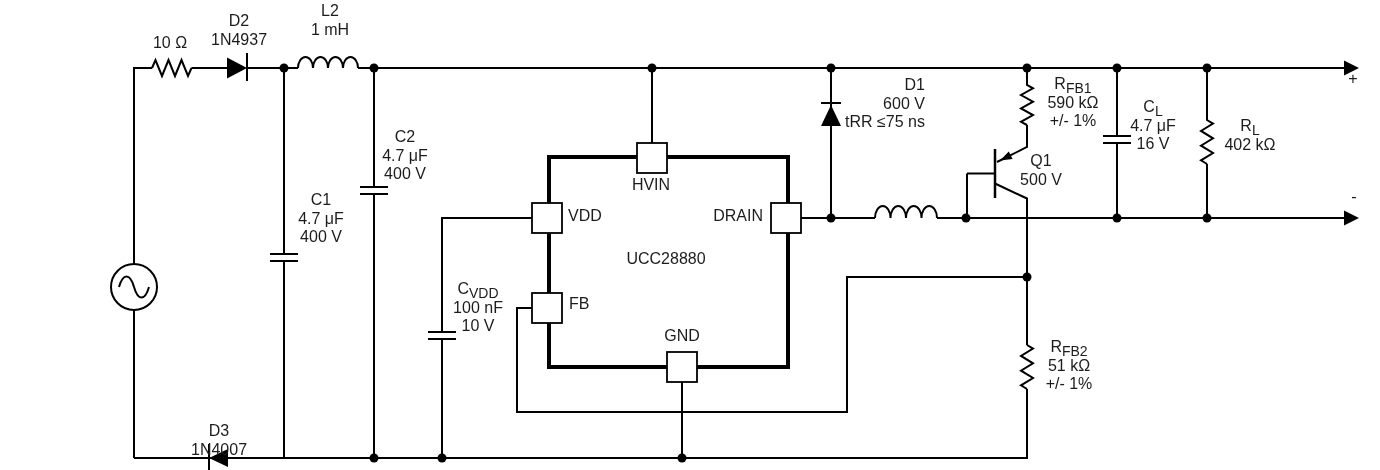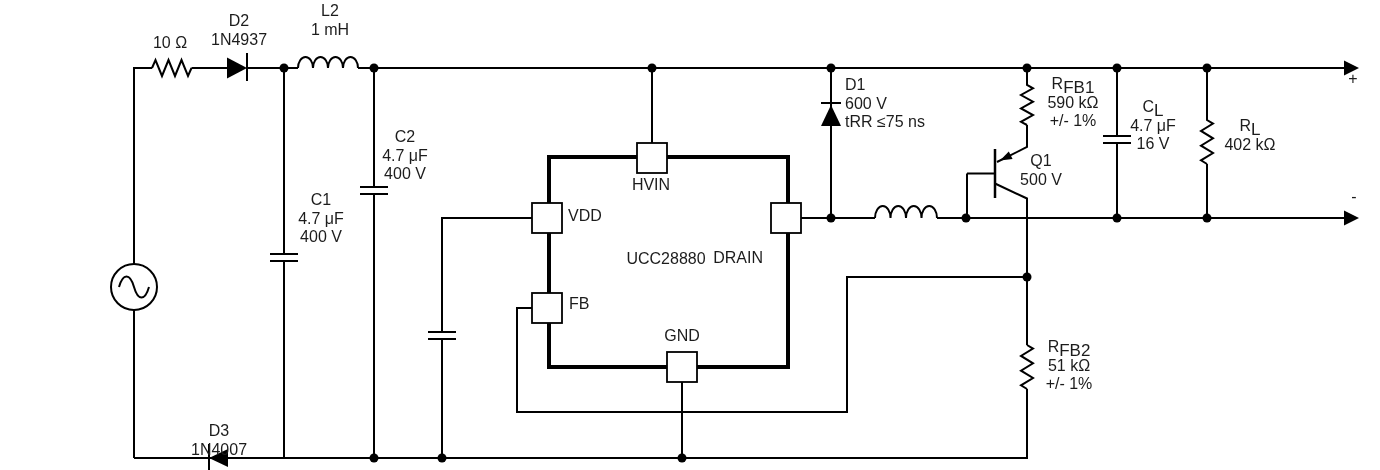--- a/index.html
+++ b/index.html
@@ -2,24 +2,24 @@
 <html><head>
 <meta charset="utf-8">
 <style>
   html,body{margin:0;padding:0;background:#ffffff;}
   .stage{
     position:relative;width:1380px;height:470px;overflow:hidden;
     font-family:"Liberation Sans","DejaVu Sans",sans-serif;
     color:#1c1c1c;font-size:16px;line-height:18.5px;background:#ffffff;
   }
   .art{position:absolute;left:0;top:0;}
-  .lbl{position:absolute;white-space:nowrap;}
+  .lbl{position:absolute;white-space:nowrap;text-align:right;}
   .lbl.center{transform:translateX(-50%);text-align:center;}
-  .lbl.right{transform:translateX(-100%);text-align:right;margin-top:42px;}
-  .lbl sub{font-size:17px;line-height:0;}
+  .lbl.right{transform:translateX(-100%);text-align:right;}
+  .lbl sub{font-size:14px;line-height:0;}
   
   .w{fill:none;stroke:#000;stroke-width:2;}
   .w25{fill:none;stroke:#000;stroke-width:2.5;}
   .icbody{fill:none;stroke:#000;stroke-width:4;}
   .pin{fill:#fff;stroke:#000;stroke-width:1.8;}
   .blk{fill:#000;stroke:none;}
   .dot{fill:#000;stroke:none;}
 </style>
 </head>
 <body>
@@ -172,20 +172,25 @@
     <div>4.7 μF</div>
     <div>400 V</div>
   </div>
 
 
   <div class="lbl center" style="left:219px;top:422px">
     <div>D3</div>
     <div>1N4007</div>
   </div>
 
+  <div class="lbl center" style="left:478px;top:280px">
+    <div><span>C</span><sub>VDD</sub></div>
+    <div>100 nF</div>
+    <div>10 V</div>
+  </div>
 
   <div class="lbl center" style="left:651px;top:176px">
     <div>HVIN</div>
   </div>
   <div class="lbl" style="left:568px;top:207px">
     <div>VDD</div>
   </div>
   <div class="lbl right" style="left:763px;top:207px">
     <div>DRAIN</div>
   </div>

